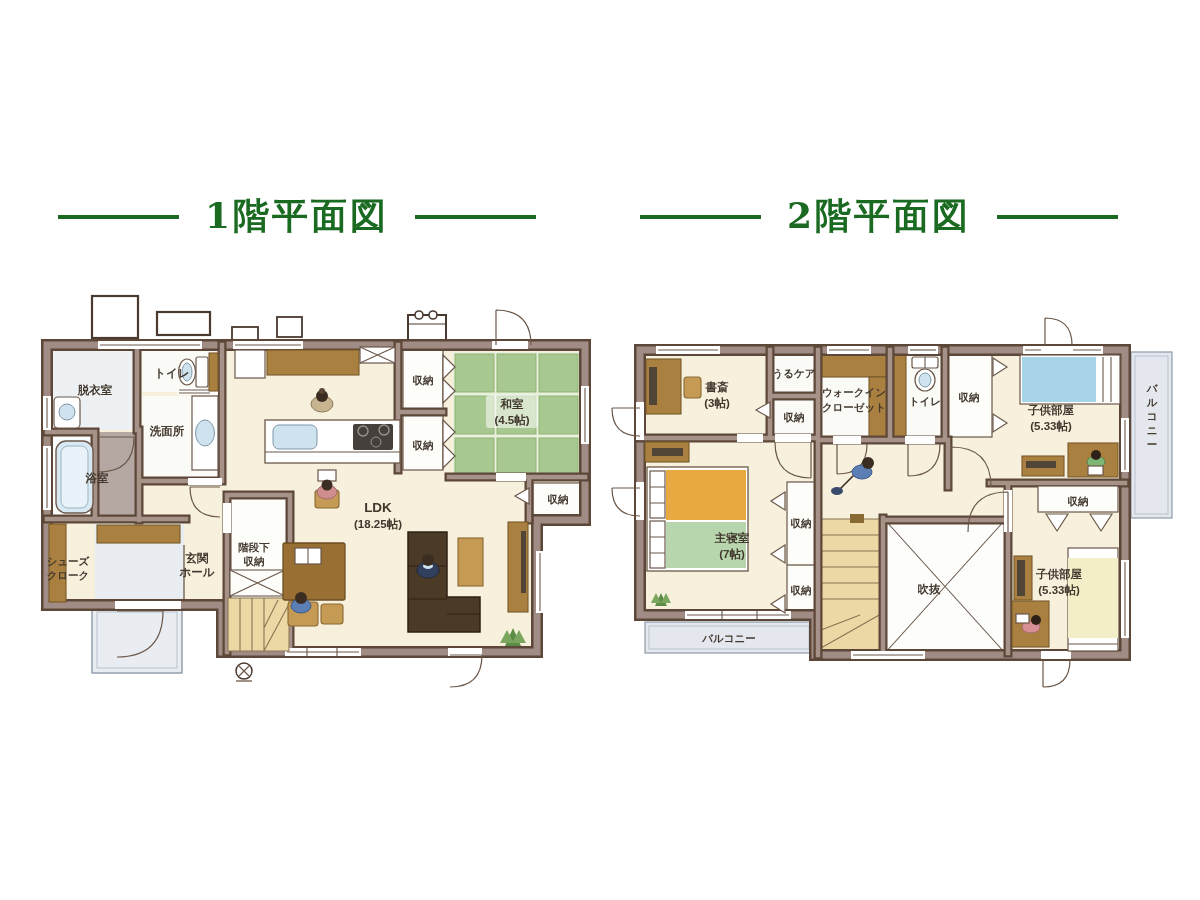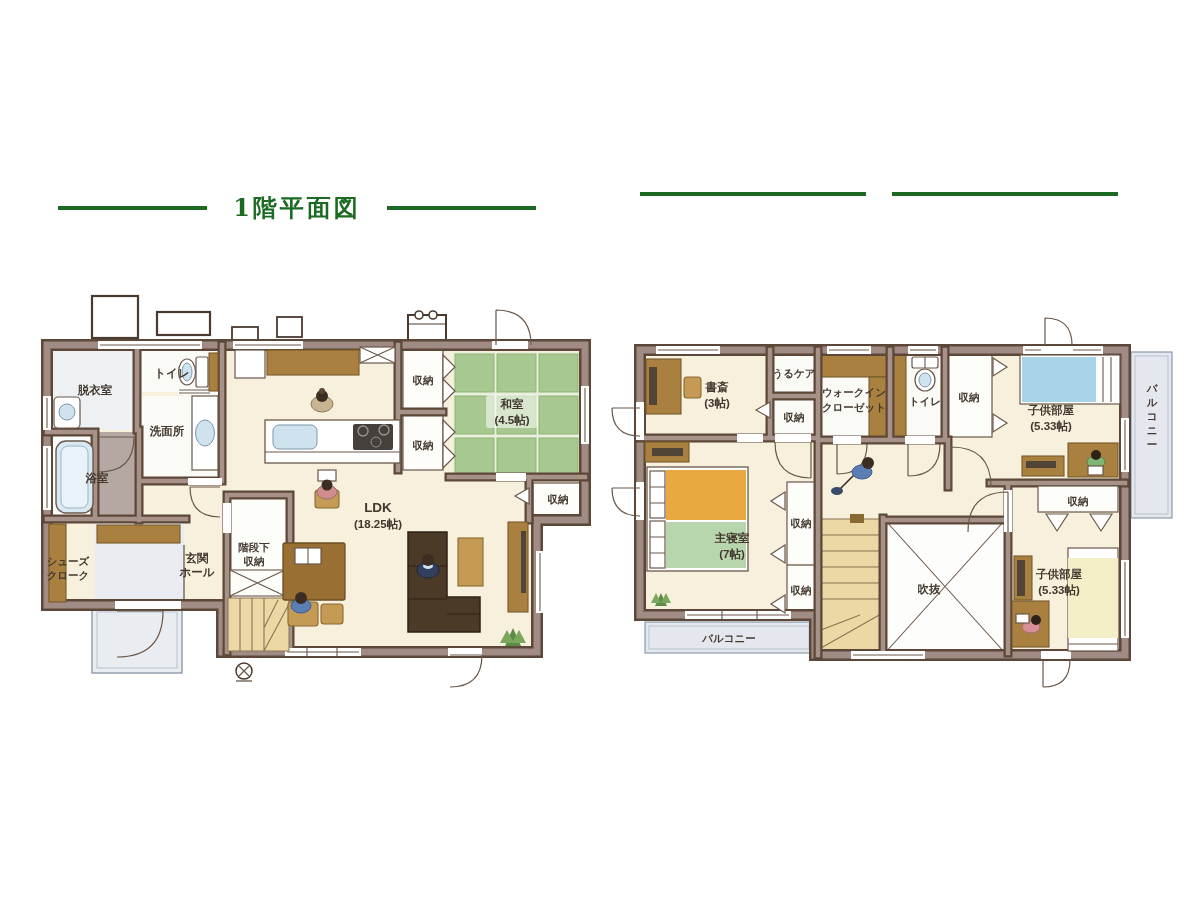--- a/index.html
+++ b/index.html
@@ -3,21 +3,21 @@
 <meta charset="utf-8">
 <style>
   html,body{margin:0;padding:0;background:#ffffff;}
   #canvas{position:relative;width:1200px;height:900px;background:#ffffff;overflow:hidden;
           font-family:"Liberation Sans",sans-serif;}
   .plan-title{position:absolute;display:flex;align-items:center;gap:26px;}
   #title1{left:58px;top:192px;width:478px;}
   #title2{left:640px;top:192px;width:478px;}
   .rule{flex:1;height:4px;background:#1a6b21;}
   .plan-title h2{margin:0;font-family:"DejaVu Serif","Liberation Serif",serif;font-weight:bold;
-                 font-size:24px;color:#1a6b21;letter-spacing:3px;white-space:nowrap;}
+                 font-size:36px;color:#1a6b21;letter-spacing:3px;white-space:nowrap;}
   svg{position:absolute;}
   #svg1{left:35px;top:280px;}
   #svg2{left:600px;top:300px;}
   .base{fill:#f6f0dd;}
   .wallO{stroke:#5c4738;stroke-width:12;fill:none;stroke-linecap:square;}
   .wallI{stroke:#a08c84;stroke-width:7;fill:none;stroke-linecap:square;}
   .wallO2{stroke:#5c4738;stroke-width:9;fill:none;stroke-linecap:square;}
   .wallI2{stroke:#a79289;stroke-width:4.5;fill:none;stroke-linecap:square;}
   .gap{fill:#ffffff;}
   .ln{stroke:#6b584a;stroke-width:1.3;fill:none;}
@@ -44,20 +44,21 @@
 
 <div id="canvas">
 
   <div class="plan-title" id="title1">
     <span class="rule"></span>
     <h2>1階平面図</h2>
     <span class="rule"></span>
   </div>
   <div class="plan-title" id="title2">
     <span class="rule"></span>
+    <h2>2階平面図</h2>
     <span class="rule"></span>
   </div>
 
   <svg id="svg1" width="565" height="430" viewBox="35 280 565 430">
 
     <g>
       <rect x="92" y="296" width="46" height="42" fill="#fff" stroke="#4a3a30" stroke-width="2.2"></rect>
       <rect x="157" y="312" width="53" height="23" fill="#fff" stroke="#4a3a30" stroke-width="2.2"></rect>
       <rect x="232" y="327" width="26" height="13" fill="#fff" stroke="#4a3a30" stroke-width="1.8"></rect>
       <rect x="277" y="317" width="25" height="20" fill="#fff" stroke="#4a3a30" stroke-width="1.8"></rect>

